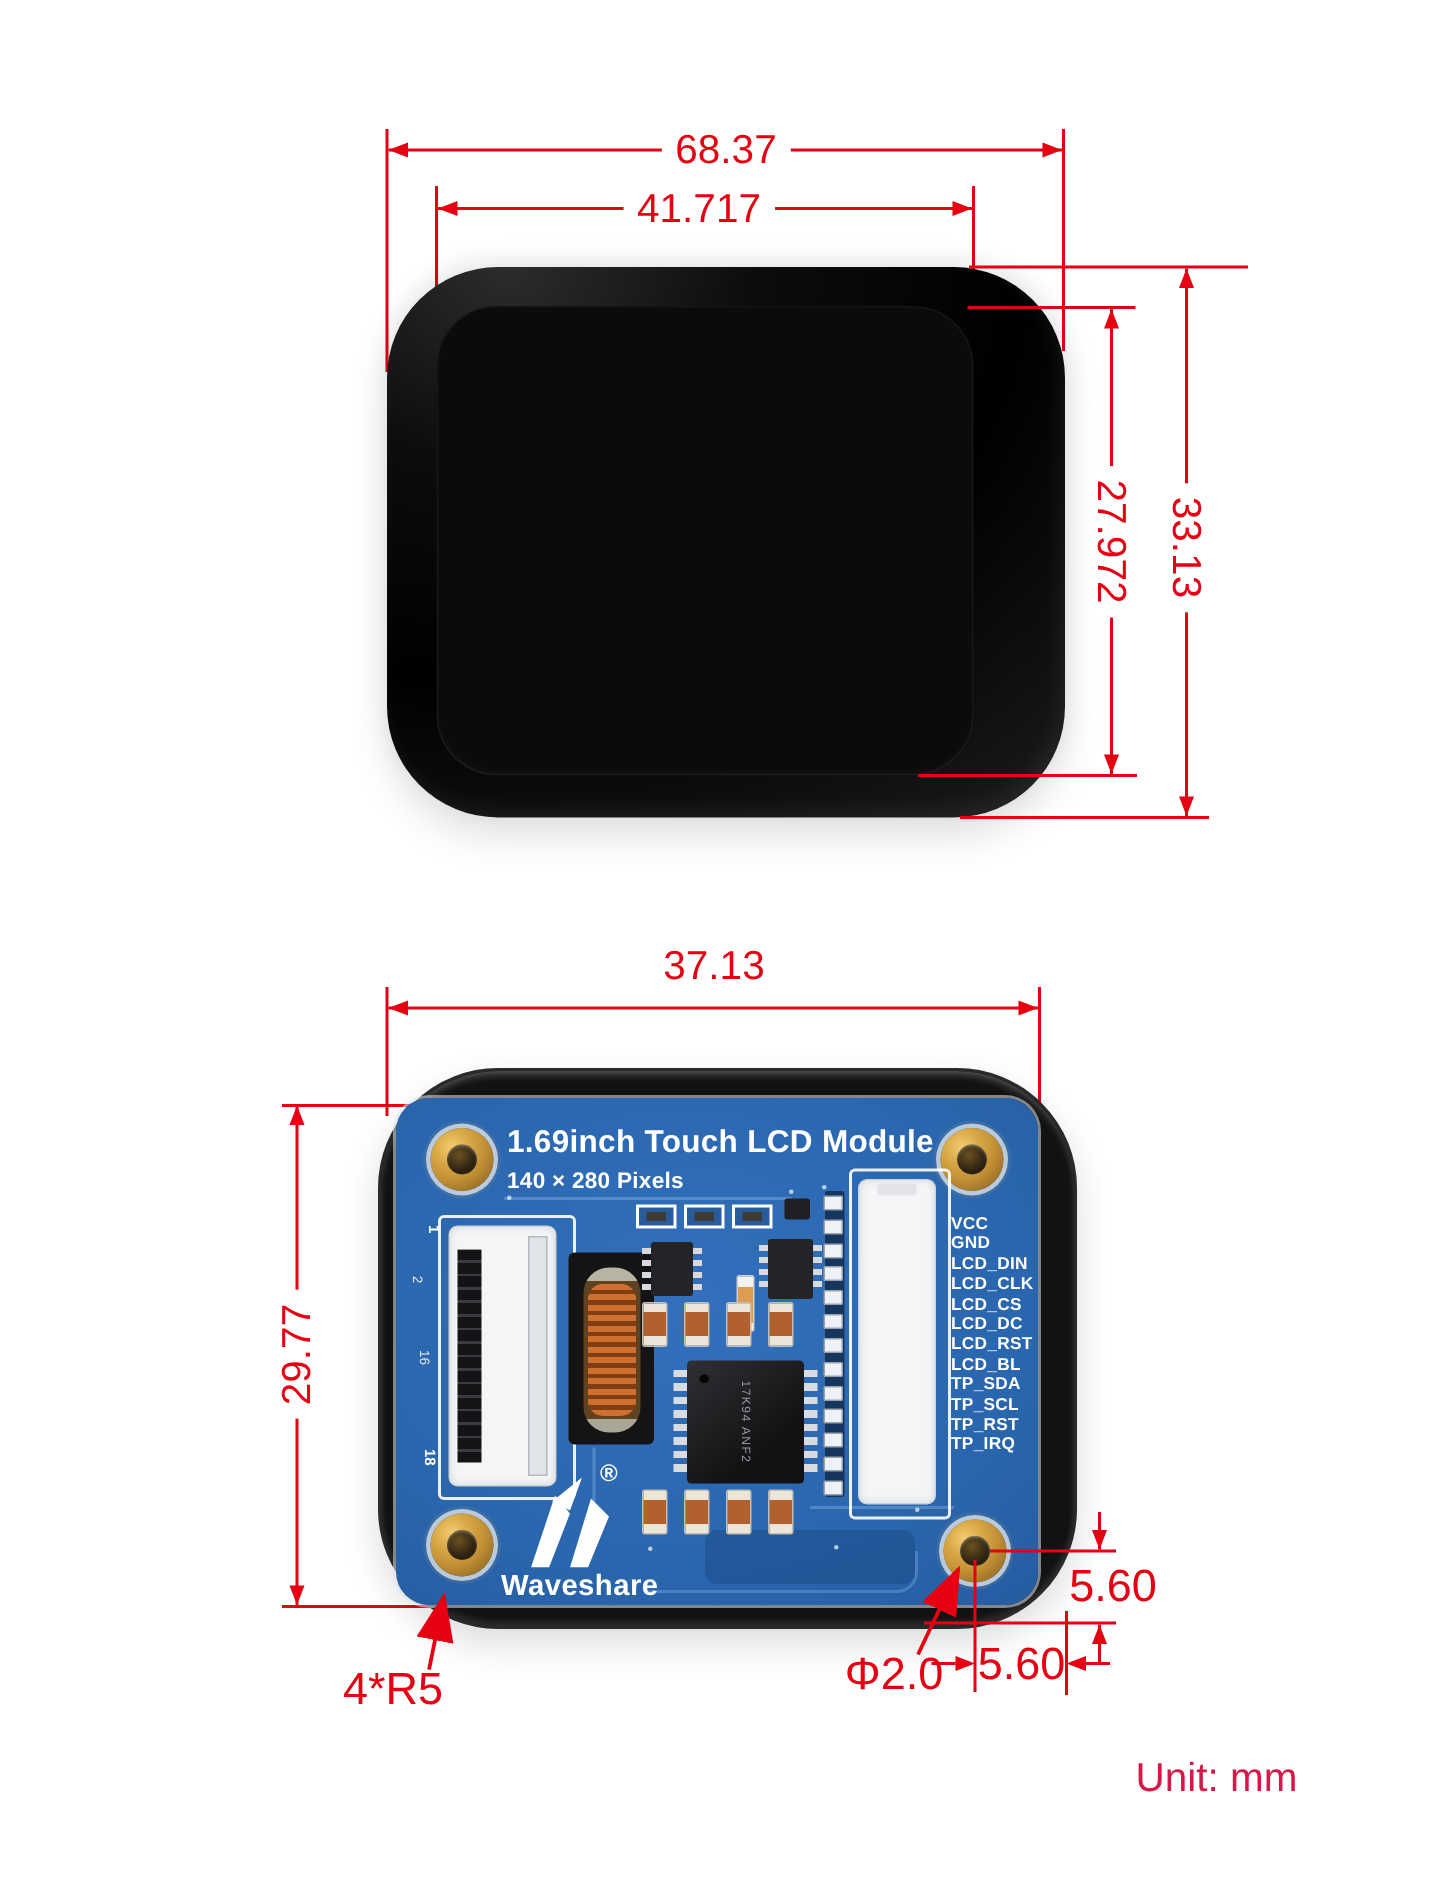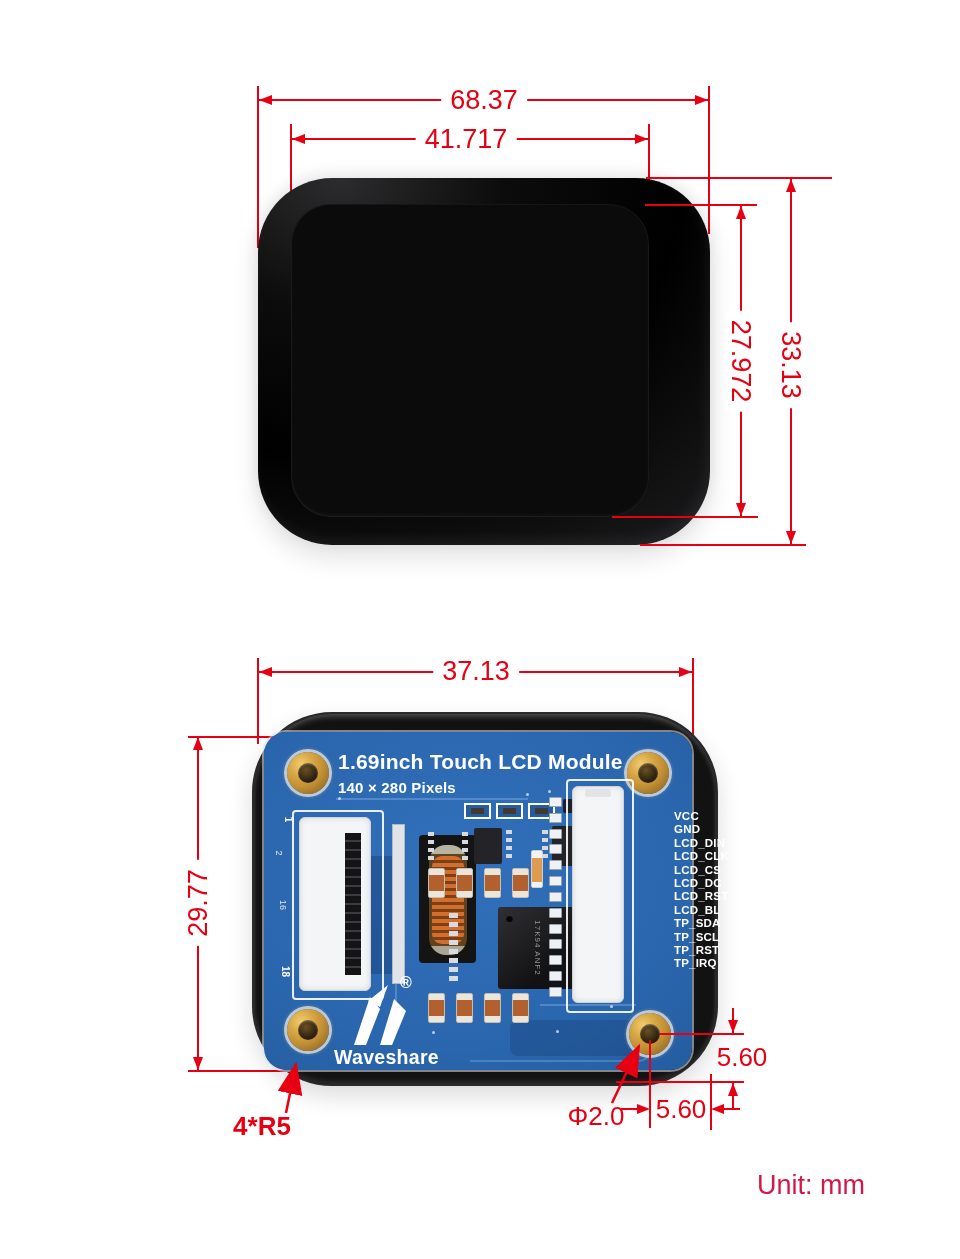--- a/index.html
+++ b/index.html
@@ -6,34 +6,34 @@
     --dimension-red:#e60012;
     --unit-text-pink:#d41949;
     --pcb-blue:#2a66ad;
     --silkscreen-white:#ffffff;
     --screw-gold:#c28f35;
     --case-black:#101010;
   }
   html,body{margin:0;padding:0;background:#fff;}
   #canvas{position:relative;width:960px;height:1259px;background:#fff;overflow:hidden;
     font-family:"Liberation Sans","DejaVu Sans",sans-serif;}
-  .abs{position:absolute;margin-left:40px;}
+  .abs{position:absolute;}
   
   .hl{position:absolute;height:2px;background:var(--dimension-red);}
   .vl{position:absolute;width:2px;background:var(--dimension-red);}
   .ar{position:absolute;width:0;height:0;border-style:solid;border-color:transparent;}
   .ar-l{border-width:5px 13px 5px 0;border-right-color:var(--dimension-red);}
   .ar-r{border-width:5px 0 5px 13px;border-left-color:var(--dimension-red);}
   .ar-u{border-width:0 5px 13px 5px;border-bottom-color:var(--dimension-red);}
   .ar-d{border-width:13px 5px 0 5px;border-top-color:var(--dimension-red);}
   .dlabel{position:absolute;transform:translate(-50%,-50%);background:#fff;color:var(--dimension-red);
     font-size:27px;line-height:1.05;padding:1px 9px;white-space:nowrap;}
   .rot90{transform:translate(-50%,-50%) rotate(90deg);}
   .rotn90{transform:translate(-50%,-50%) rotate(-90deg);}
-  .sm{font-size:26px;}
+  .sm{font-size:30px;}
   .nobg{background:transparent;padding:0;}
   
   .case-front{position:absolute;left:258px;top:178px;width:452px;height:367px;border-radius:74px;
     background:radial-gradient(130% 130% at 18% 0%,#2c2c2e 0%,#0c0c0c 28%,#000 58%,#1c1c1e 100%);
     box-shadow:0 -5px 16px rgba(0,0,0,.08),0 12px 26px rgba(0,0,0,.12), inset -4px -6px 14px rgba(255,255,255,.06);}
   .screen{position:absolute;left:291px;top:204px;width:358px;height:313px;border-radius:40px;
     background:#0b0b0c;box-shadow:inset 0 0 0 1px rgba(255,255,255,.045), inset 0 -2px 4px rgba(255,255,255,.05);}
   
   .case-rear{position:absolute;left:252px;top:712px;width:466px;height:374px;border-radius:80px;
     background:#121213;border:2px solid #2a2a2c;box-sizing:border-box;
@@ -102,21 +102,21 @@
     <div class="dlabel rot90" style="left:791px;top:365px;">33.13</div>
   </div>
 
   <div>
 
     <div class="vl" style="left:257px;top:658px;height:86px;"></div>
     <div class="vl" style="left:692px;top:658px;height:90px;"></div>
     <div class="hl" style="left:259px;top:671px;width:433px;"></div>
     <div class="ar ar-l" style="left:259px;top:667px;"></div>
     <div class="ar ar-r" style="left:679px;top:667px;"></div>
-    <div class="dlabel" style="left:476px;top:671px;text-align:center;">37.13</div>
+    <div class="dlabel" style="left:476px;top:644px;text-align:center;">37.13</div>
 
     <div class="hl" style="left:188px;top:736px;width:124px;"></div>
     <div class="hl" style="left:188px;top:1070px;width:154px;"></div>
     <div class="vl" style="left:197px;top:737px;height:333px;"></div>
     <div class="ar ar-u" style="left:193px;top:737px;"></div>
     <div class="ar ar-d" style="left:193px;top:1057px;"></div>
     <div class="dlabel rotn90" style="left:198px;top:903px;">29.77</div>
 
     <div class="case-rear"></div>
     <div class="pcb"></div>
@@ -255,21 +255,21 @@
     <div class="ar ar-u" style="left:728px;top:1083px;"></div>
     <div class="dlabel sm nobg" style="left:742px;top:1058px;">5.60</div>
 
     <div class="hl" style="left:621px;top:1108px;width:16px;"></div>
     <div class="hl" style="left:724px;top:1108px;width:16px;"></div>
     <div class="ar ar-r" style="left:637px;top:1104px;"></div>
     <div class="ar ar-l" style="left:711px;top:1104px;"></div>
     <div class="dlabel sm nobg" style="left:681px;top:1110px;">5.60</div>
 
     <div class="dlabel sm nobg" style="left:596px;top:1117px;">Φ2.0</div>
-    <div class="dlabel sm nobg" style="left:262px;top:1127px;font-weight:bold;">4*R5</div>
+    <div class="dlabel sm nobg" style="left:262px;top:1127px;">4*R5</div>
 
     <svg width="960" height="1259" viewBox="0 0 960 1259" style="position:absolute;left:0;top:0;pointer-events:none;">
       <defs>
         <marker id="ah" markerWidth="14" markerHeight="12" refX="12" refY="5" orient="auto">
           <path d="M0,0 L13,5 L0,10 z" fill="#e60012"></path>
         </marker>
       </defs>
       <line x1="612" y1="1103" x2="639" y2="1046" stroke="#e60012" stroke-width="2.5" marker-end="url(#ah)"></line>
       <line x1="286" y1="1113" x2="296" y2="1064" stroke="#e60012" stroke-width="2.5" marker-end="url(#ah)"></line>
     </svg>

